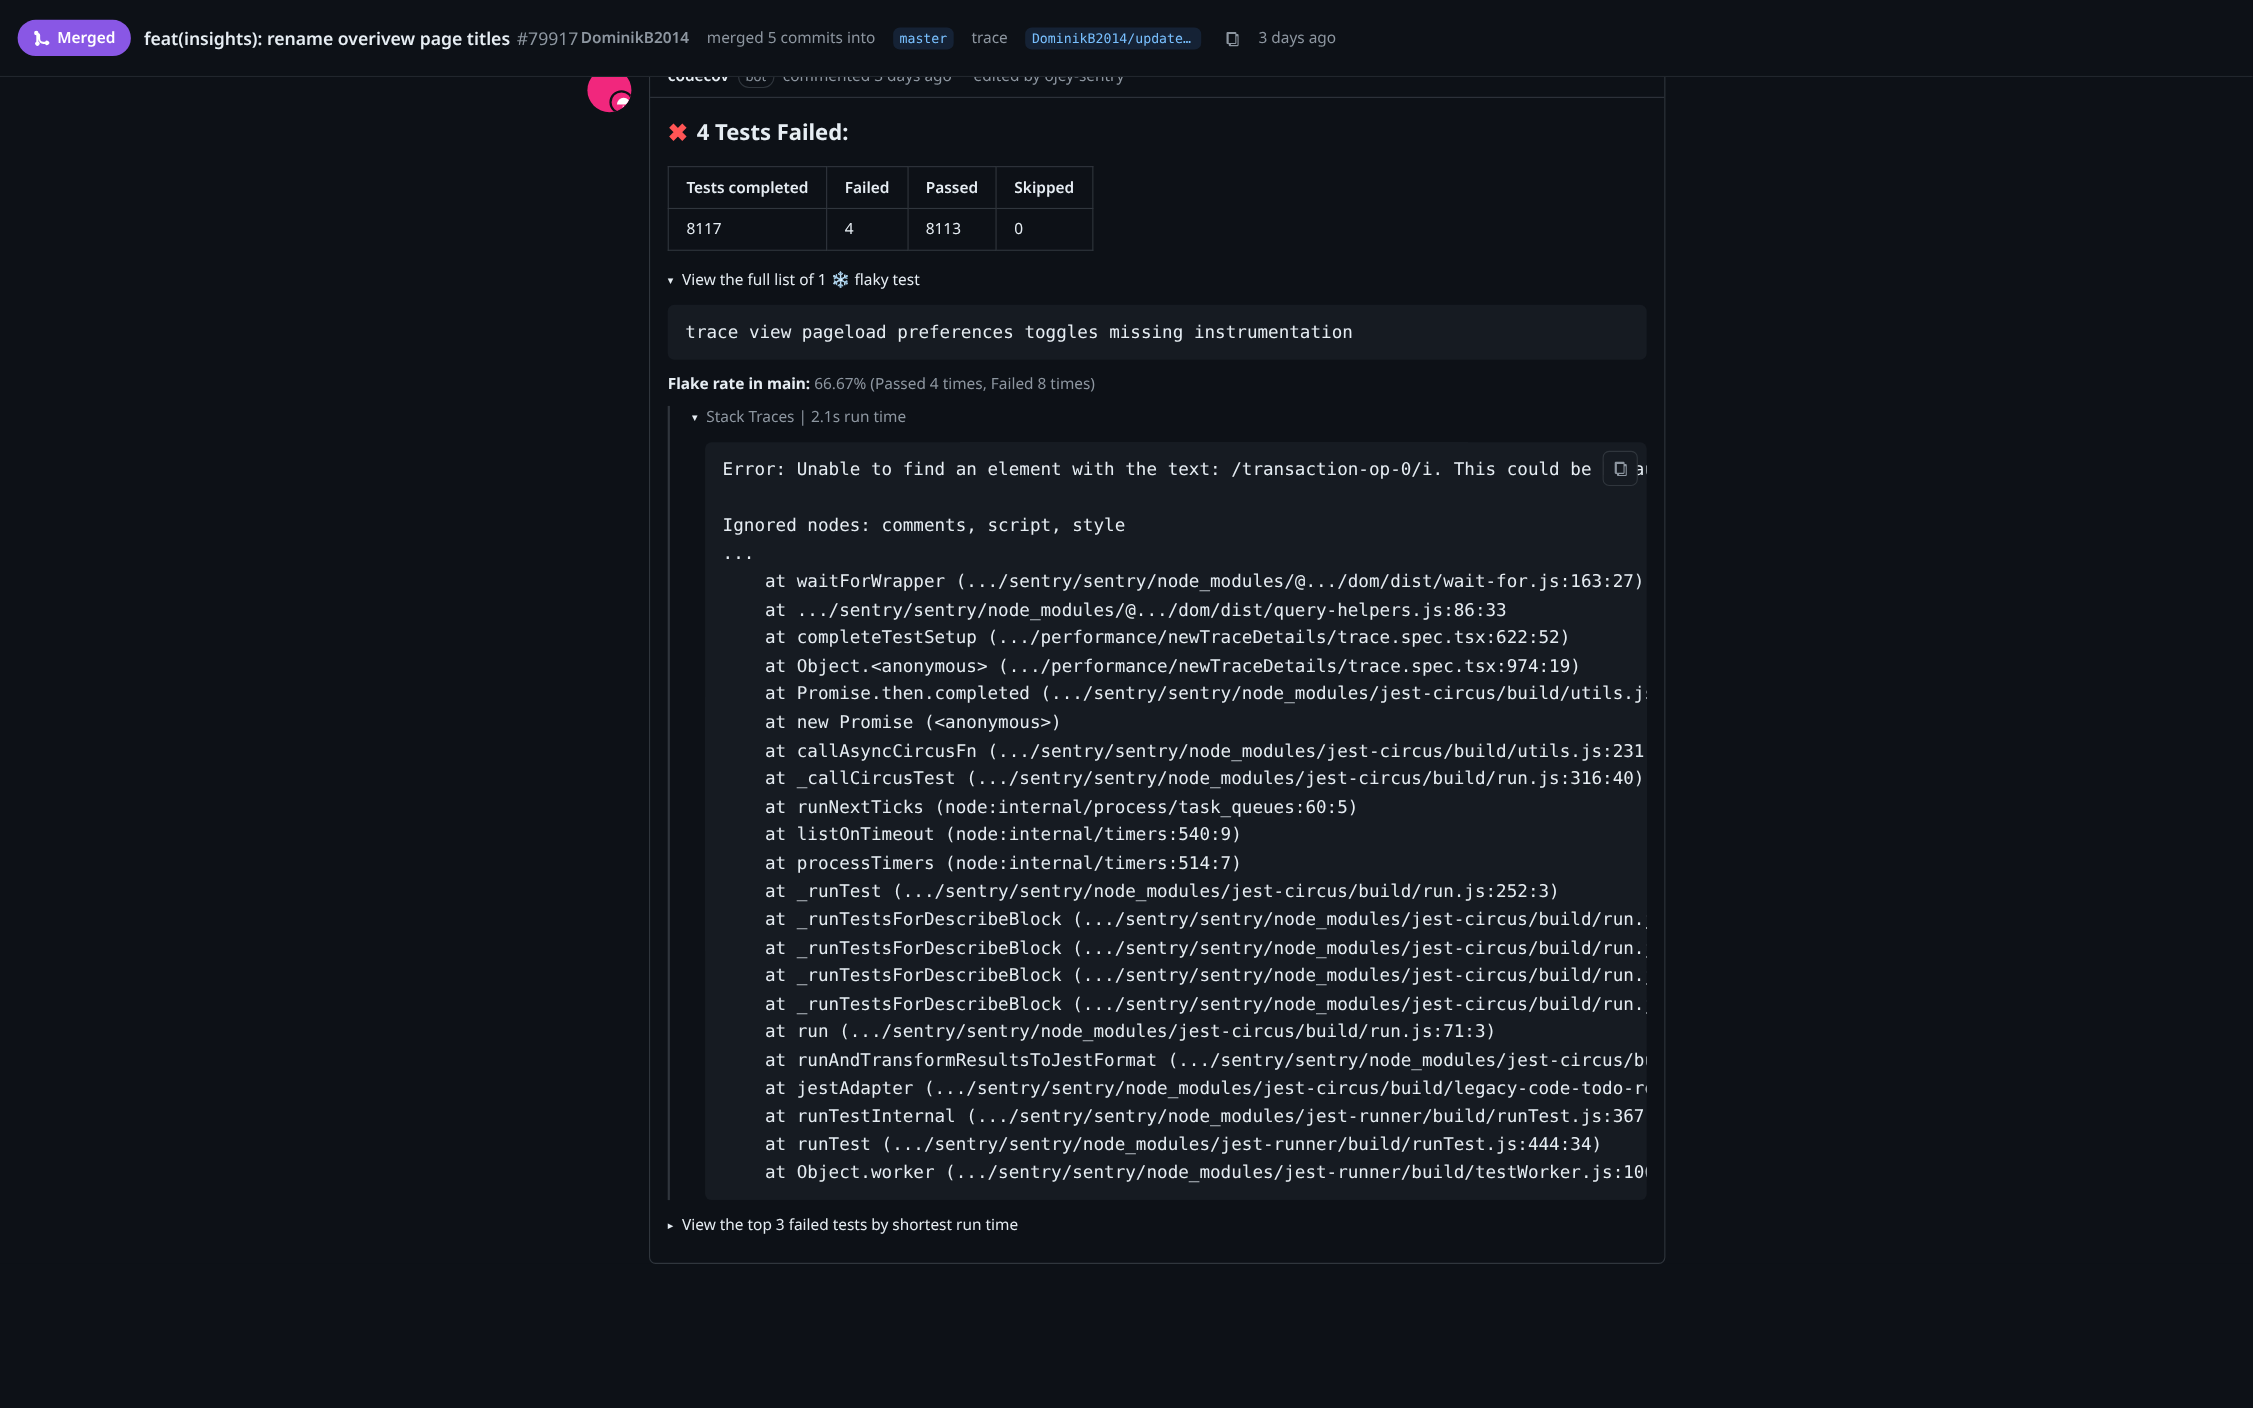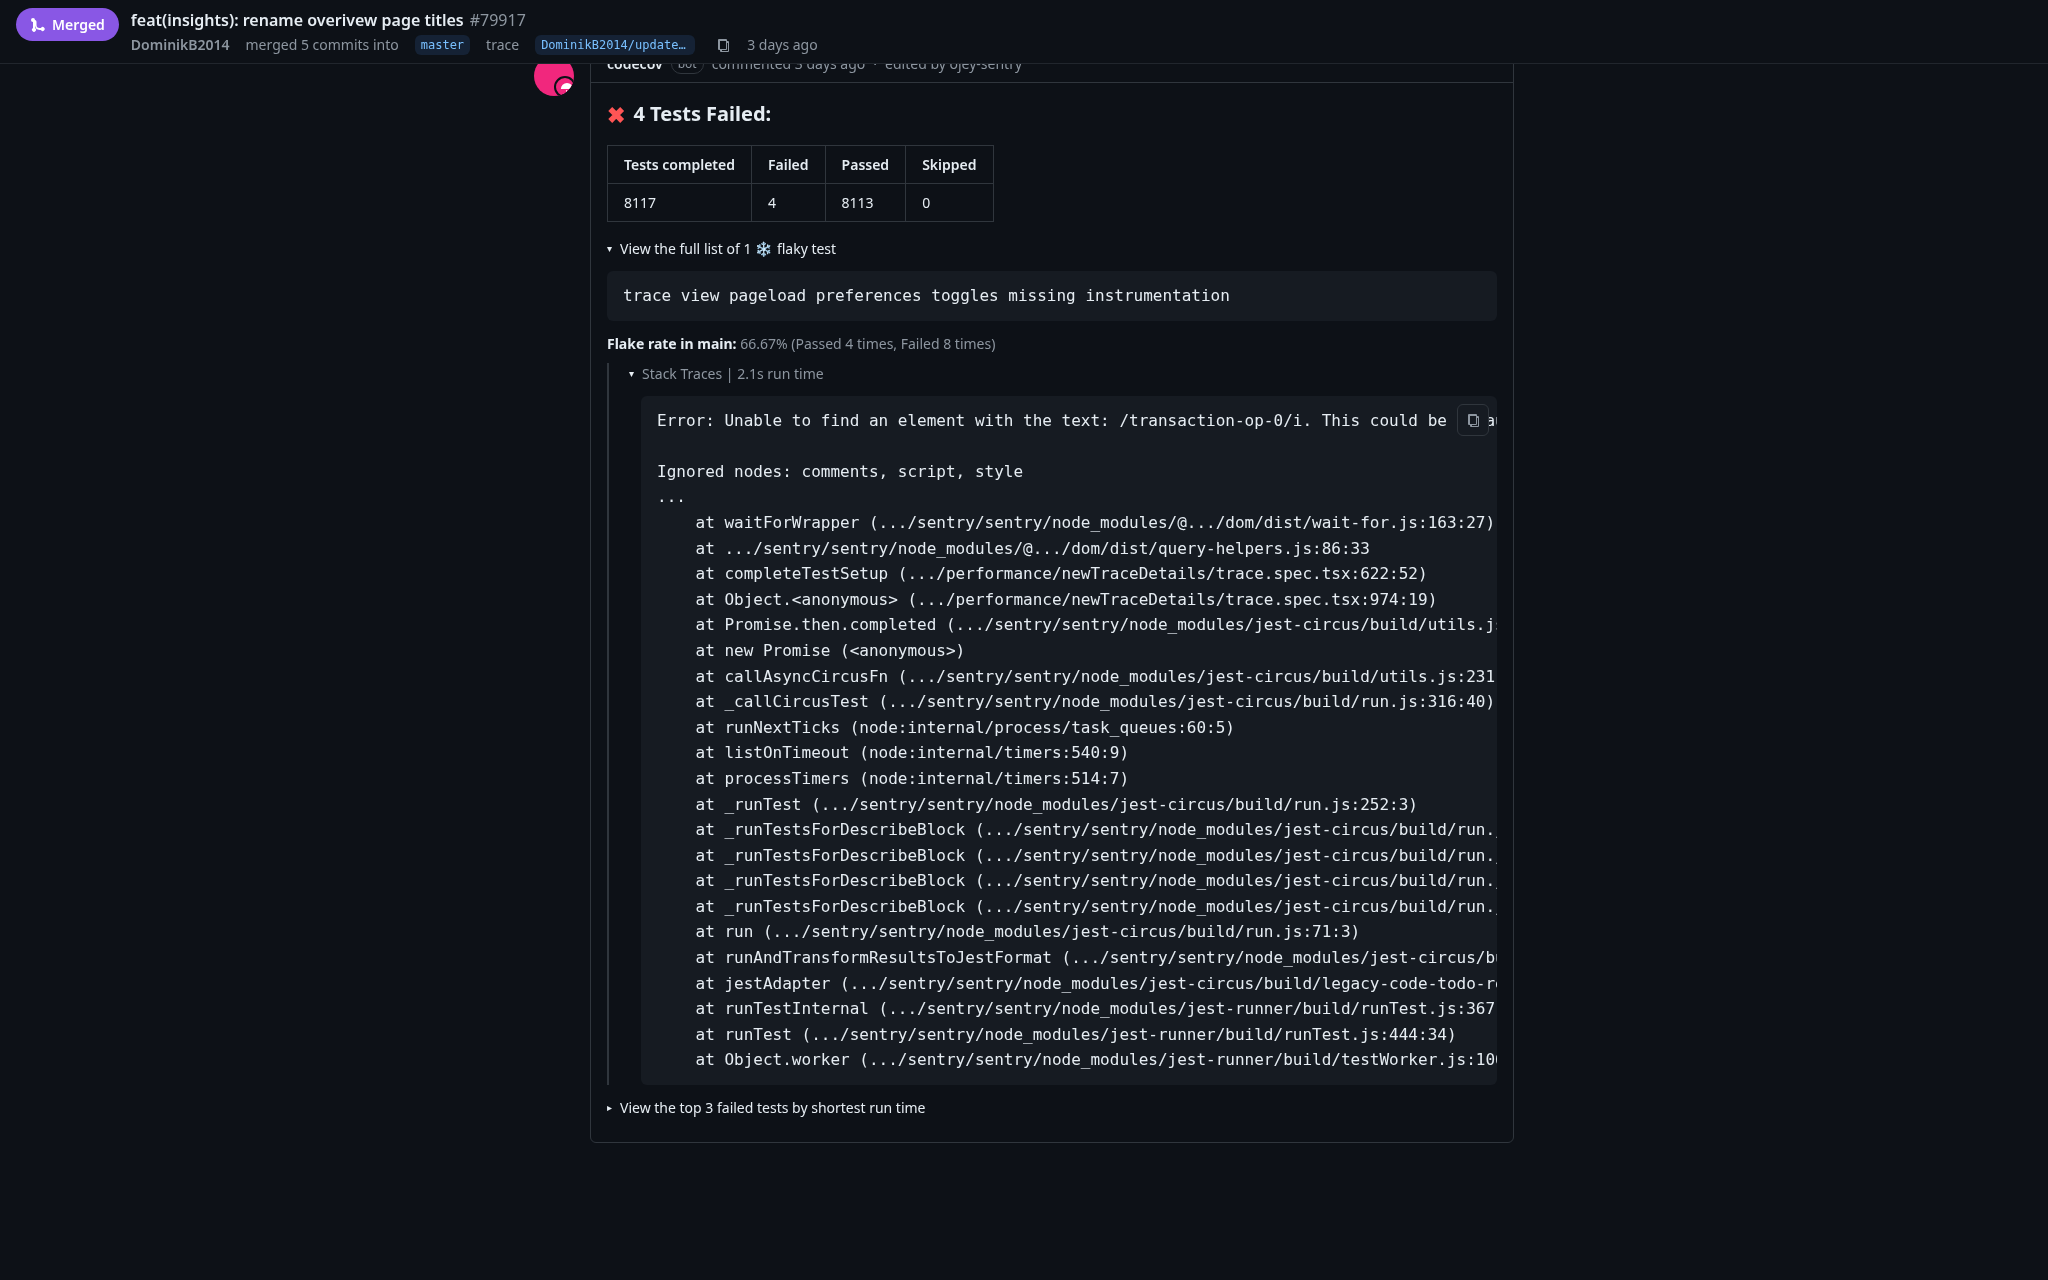--- a/index.html
+++ b/index.html
@@ -15,25 +15,25 @@
     --link:#4493f8;
   }
   *{box-sizing:border-box}
   html,body{margin:0;padding:0;background:var(--bg);color:var(--fg);
     font-family:-apple-system,BlinkMacSystemFont,"Segoe UI","Noto Sans",Helvetica,Arial,sans-serif;
     font-size:14px;line-height:1.5}
   a{color:var(--link);text-decoration:none}
 
   
   .gh-header{position:sticky;top:0;background:var(--bg);border-bottom:1px solid var(--border-subtle);
-    padding:8px 16px;display:flex;align-items:flex-start;gap:12px;z-index:10}
+    padding:18px 16px;display:flex;align-items:center;gap:12px;z-index:10}
   .merged-pill{display:inline-flex;align-items:center;gap:6px;background:var(--purple-bg);
     color:#fff;font-weight:600;font-size:14px;padding:6px 14px;border-radius:999px}
   .merged-pill svg{width:16px;height:16px;fill:#fff}
-  .header-lines{display:flex;flex-direction:column;gap:2px;min-width:0}
+  .header-lines{display:flex;flex-direction:row;gap:2px;min-width:0}
   .title-line{display:flex;align-items:baseline;gap:6px;font-size:16px}
   .title-line .title{font-weight:600;color:var(--fg)}
   .title-line .issue{color:var(--muted);font-weight:400}
   .meta-line{display:flex;align-items:center;gap:16px;color:var(--muted);font-size:14px;flex-wrap:wrap}
   .branch{display:inline-block;background:rgba(65,132,228,.15);color:#79c0ff;
     font-family:ui-monospace,SFMono-Regular,Menlo,monospace;font-size:12px;padding:1px 6px;border-radius:6px;
     max-width:160px;white-space:nowrap;overflow:hidden;text-overflow:ellipsis}
   .copy-icon{width:16px;height:16px;fill:var(--muted);margin-left:4px}
 
   

